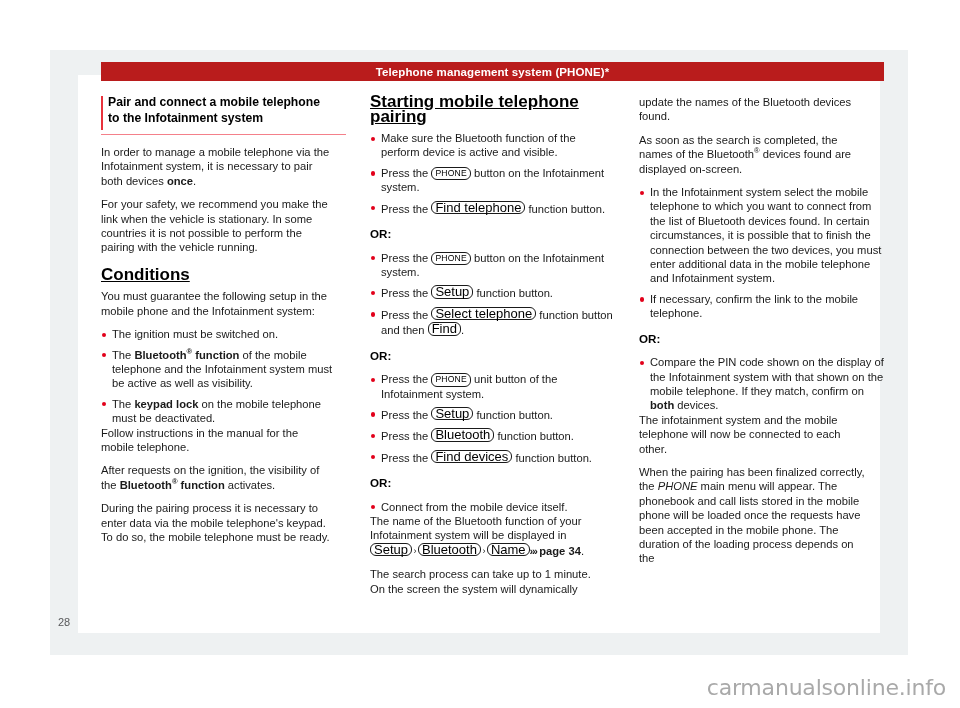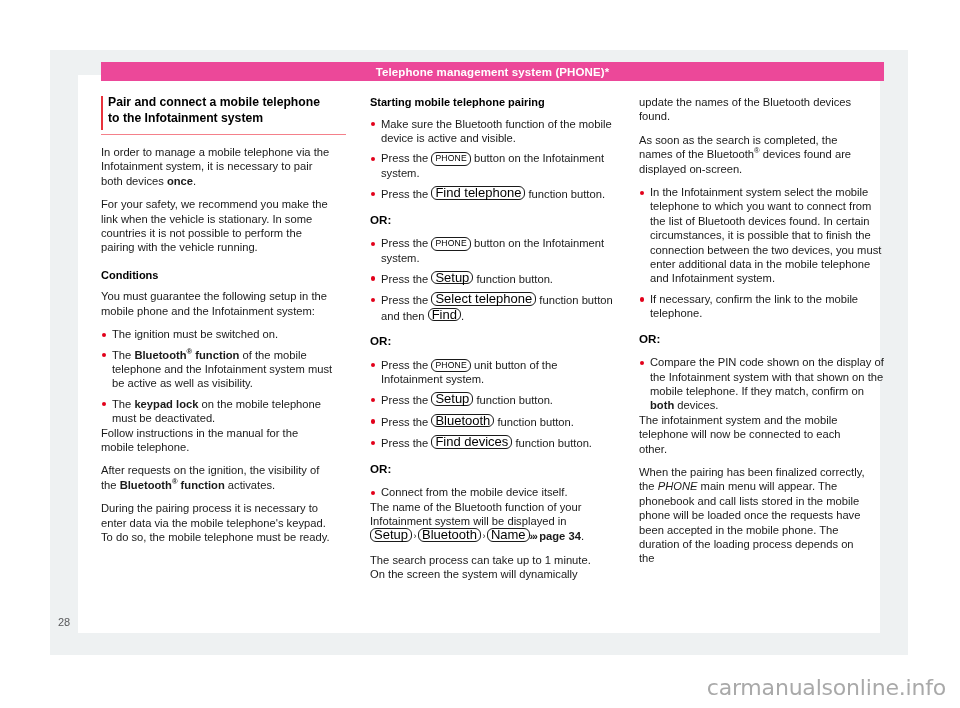--- a/index.html
+++ b/index.html
@@ -33,21 +33,21 @@
     left: 78px; top: 75px;
     width: 802px; height: 558px;
     background: #ffffff;
   }
 
   
   .running-head {
     position: absolute;
     left: 23px; top: -13px;
     width: 783px; height: 19px;
-    background: #ec4899;
+    background: #b91c1c;
     display: flex;
     align-items: center;
     justify-content: center;
   }
   .running-head-text {
     color: #ffffff;
     font-size: 11.5px;
     font-weight: bold;
     letter-spacing: 0.1px;
     white-space: nowrap;
@@ -99,24 +99,25 @@
   }
 
   
   p.para {
     margin: 0 16px 9px 0;
   }
   p.para:last-child { margin-bottom: 0; }
 
   h4.sub {
     margin: 0 0 7px 0;
-    font-size: 11px;
+    font-size: 17px;
     font-weight: bold;
     line-height: 14.5px;
     color: #000000;
+    text-decoration: underline;
   }
   h4.sub.spaced { margin-top: 13px; }
 
   .or-label {
     margin: 11px 0 9px 0;
     font-size: 11.6px;
     font-weight: bold;
     color: #000000;
   }
 
@@ -241,21 +242,21 @@
 
         <p class="para">During the pairing process it is necessary to enter data via the mobile telephone's keypad. To do so, the mobile telephone must be ready.</p>
 
       </div>
 
       <div class="col">
 
         <h4 class="sub">Starting mobile telephone pairing</h4>
 
         <ul class="bullets">
-          <li class="bullet">Make sure the Bluetooth function of the mobile device is active and visible.</li>
+          <li class="bullet">Make sure the Bluetooth function of the perform device is active and visible.</li>
           <li class="bullet"><span>Press the </span><span class="key caps">PHONE</span><span> button on the Infotainment system.</span></li>
           <li class="bullet"><span>Press the </span><span class="key">Find telephone</span><span> function button.</span></li>
         </ul>
 
         <div class="or-label">OR:</div>
 
         <ul class="bullets">
           <li class="bullet"><span>Press the </span><span class="key caps">PHONE</span><span> button on the Infotainment system.</span></li>
           <li class="bullet"><span>Press the </span><span class="key">Setup</span><span> function button.</span></li>
           <li class="bullet"><span>Press the </span><span class="key">Select telephone</span><span> function button and then </span><span class="key">Find</span><span>.</span></li>

